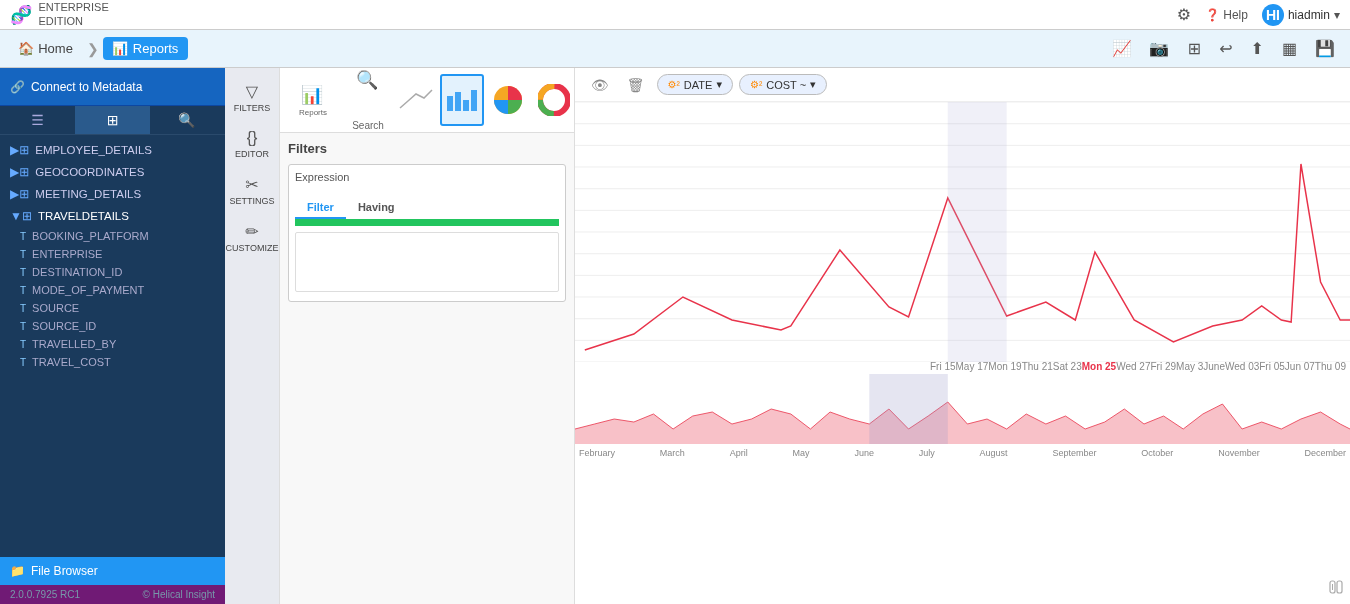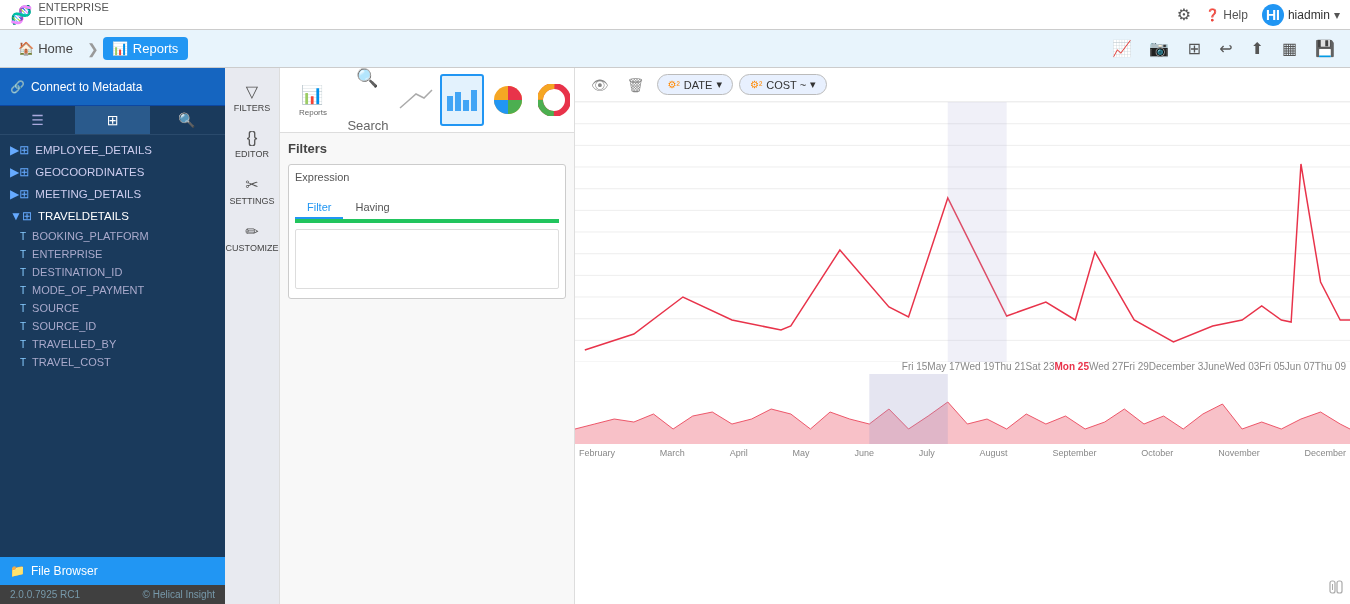--- a/index.html
+++ b/index.html
@@ -137,21 +137,21 @@
       border-radius: 3px;
       border: 1px solid #3a5a8c;
       background: #0d2a4c;
       color: #cce;
       font-size: 11px;
     }
     #version-text {
       padding: 4px 10px;
       font-size: 10px;
       color: #7799aa;
-      background: #404040;
+      background: #701a75;
       display: flex;
       justify-content: space-between;
     }
 
     
     #center-panel {
       width: 295px;
       background: #f5f5f5;
       border-right: 1px solid #ddd;
       display: flex;
@@ -217,21 +217,21 @@
     }
     #filter-title { font-weight: bold; color: #444; margin-bottom: 8px; font-size: 13px; }
     #expression-box {
       background: #fff;
       border: 1px solid #ccc;
       border-radius: 3px;
       padding: 6px;
       margin-top: 6px;
     }
     .expr-label { color: #555; font-size: 11px; margin-bottom: 14px; }
-    .expr-tabs { display: flex; border-bottom: 4px solid #22c55e; margin-bottom: 6px; }
+    .expr-tabs { display: flex; border-bottom: 7px solid #22c55e; margin-bottom: 6px; font-weight: bold; }
     .expr-tab {
       padding: 4px 12px;
       cursor: pointer;
       font-size: 11px;
       color: #555;
       border-bottom: 2px solid transparent;
     }
     .expr-tab.active { color: #2196F3; border-bottom: 2px solid #2196F3; }
     .expr-textarea {
       width: 100%;
@@ -418,21 +418,21 @@
 
   <div id="center-panel">
 
     <div id="chart-type-bar">
       <div class="chart-type-item" style="flex-direction:column;width:58px;">
         <span style="font-size:18px;">📊</span>
         <span class="chart-label-text" style="font-size:8px;">Reports</span>
       </div>
       <div class="chart-type-item" style="flex-direction:column;width:48px;">
         <span style="font-size:18px;">🔍</span>
-        <span class="chart-label-text" style="font-size:13px;margin-top:29px;">Search</span>
+        <span class="chart-label-text" style="font-size:10px;margin-top:29px;">Search</span>
       </div>
       <div class="chart-type-item" style="width:44px;">
         <svg width="36" height="28" viewBox="0 0 36 28">
           <polyline points="2,22 10,15 18,8 26,12 34,4" fill="none" stroke="#aaa" stroke-width="1.5"></polyline>
         </svg>
       </div>
       <div class="chart-type-item active" style="width:44px;">
         <svg width="36" height="28" viewBox="0 0 36 28">
           <rect x="3" y="10" width="6" height="15" fill="#42a5f5"></rect>
           <rect x="11" y="6" width="6" height="19" fill="#42a5f5"></rect>
@@ -512,27 +512,27 @@
 
             <polyline points="10,248 60,232 110,195 160,218 210,228 220,224 270,148 320,205 340,215 380,96 440,214 480,200 510,218 530,150 570,218 610,240 650,224 680,218 700,204 720,218 730,220 740,62 760,180 780,218 790,218" fill="none" stroke="#e8334a" stroke-width="1.5"></polyline>
 
             <rect x="380" y="0" width="60" height="260" fill="rgba(180,180,220,0.2)"></rect>
           </svg>
 
           
           <div style="display:flex;justify-content:flex-end;padding:0 4px;font-size:10px;color:#888;margin-top:-4px;">
             <span>Fri 15</span>
             <span>May 17</span>
-            <span>Wed 19</span>
+            <span>Mon 19</span>
             <span>Thu 21</span>
             <span>Sat 23</span>
             <span style="color:#e8334a;font-weight:bold;">Mon 25</span>
             <span>Wed 27</span>
             <span>Fri 29</span>
-            <span>December 3</span>
+            <span>May 3</span>
             <span>June</span>
             <span>Wed 03</span>
             <span>Fri 05</span>
             <span>Jun 07</span>
             <span>Thu 09</span>
           </div>
 
           
           <svg viewBox="0 0 790 70" preserveAspectRatio="none" style="width:100%;height:70px;margin-top:2px;">
 

